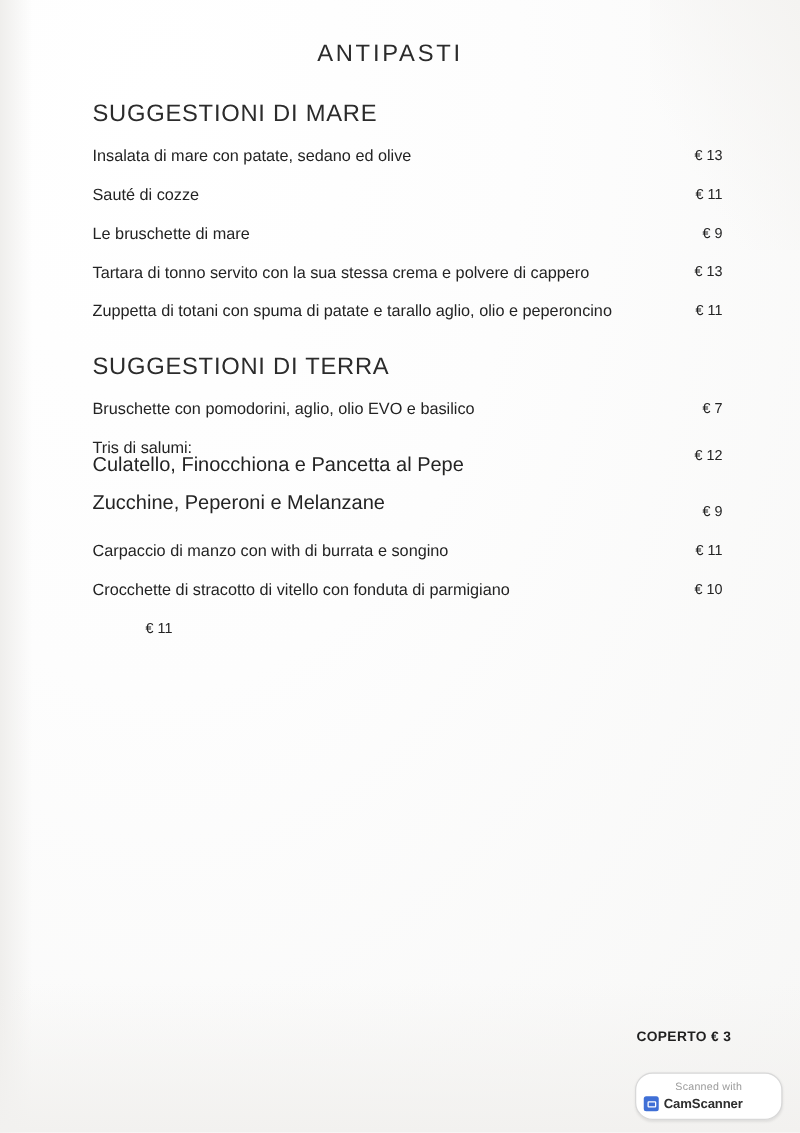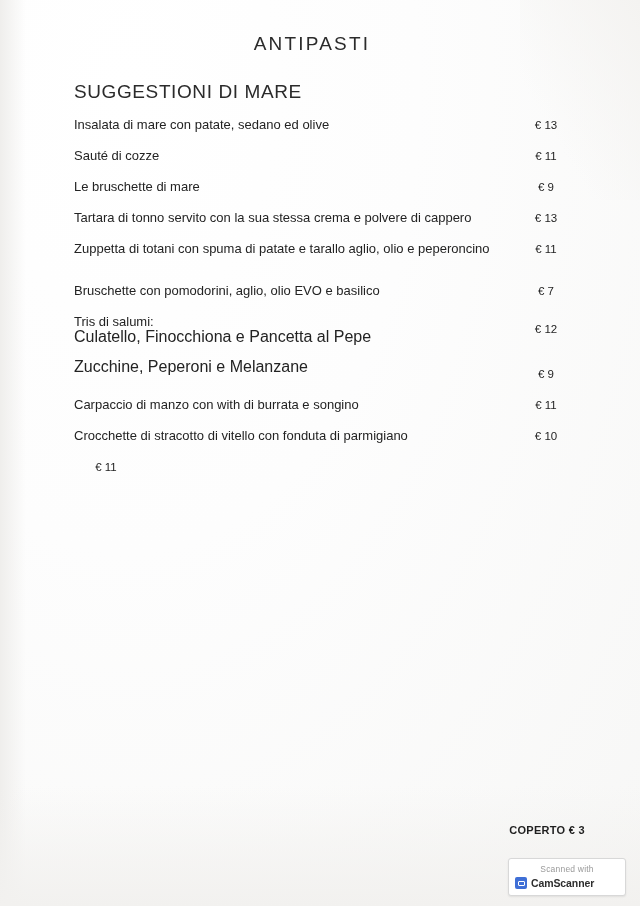--- a/index.html
+++ b/index.html
@@ -89,21 +89,21 @@
     color: #232323;
   }
   .item-sub {
     font-size: 16px;
     line-height: 15px;
     color: #232323;
   }
   .item-price {
     flex: 0 0 auto;
     width: 64px;
-    text-align: center;
+    text-align: right;
     font-size: 11.5px;
     line-height: 15px;
     color: #232323;
     white-space: nowrap;
     padding-top: 1px;
   }
   .item.two-line .item-price {
     padding-top: 8px;
   }
 
@@ -118,21 +118,21 @@
   }
 
   
   .camscanner {
     position: absolute;
     right: 14px;
     bottom: 10px;
     width: 104px;
     background: #ffffff;
     border: 1px solid #d8d8d8;
-    border-radius: 3px;
+    border-radius: 14px;
     padding: 5px 6px 6px 6px;
     box-shadow: 0 1px 2px rgba(0,0,0,0.08);
     text-align: center;
   }
   .camscanner .cs-top {
     font-size: 8.5px;
     color: #9a9a9a;
     letter-spacing: 0.2px;
     margin-bottom: 3px;
   }
@@ -207,20 +207,21 @@
         <li class="item">
           <div class="item-names">
             <div class="item-name">Zuppetta di totani con spuma di patate e tarallo aglio, olio e peperoncino</div>
           </div>
           <div class="item-price">€ 11</div>
         </li>
       </ul>
     </div>
 
     <div class="section">
+      <h2 class="section-title">SUGGESTIONI DI TERRA</h2>
       <ul class="items">
         <li class="item">
           <div class="item-names">
             <div class="item-name">Bruschette con pomodorini, aglio, olio EVO e basilico</div>
           </div>
           <div class="item-price">€ 7</div>
         </li>
         <li class="item two-line">
           <div class="item-names">
             <div class="item-name">Tris di salumi:</div>

